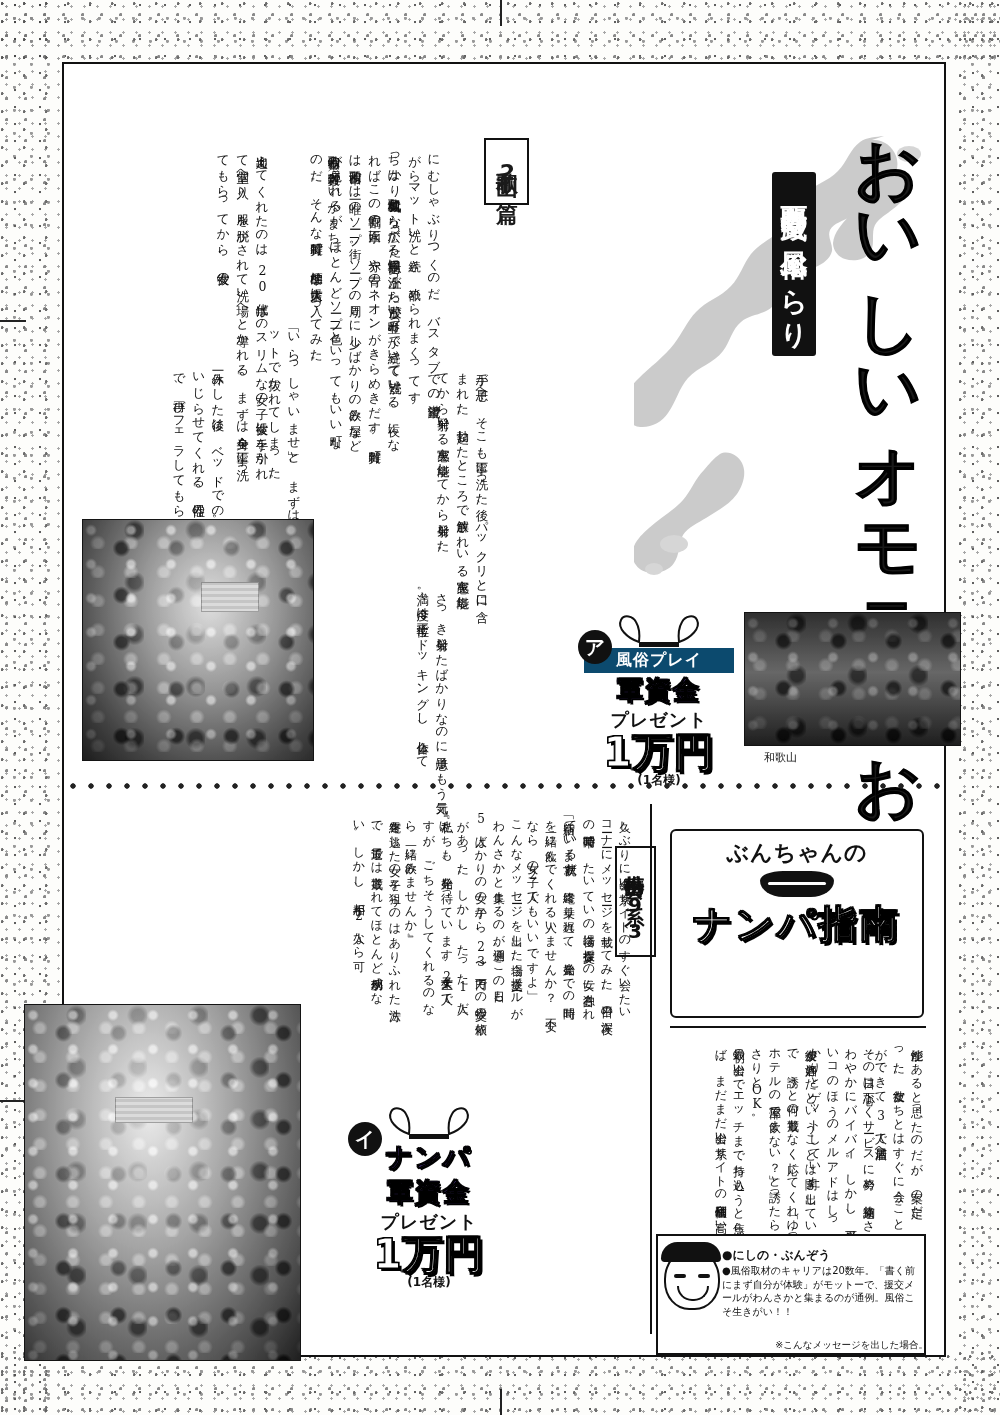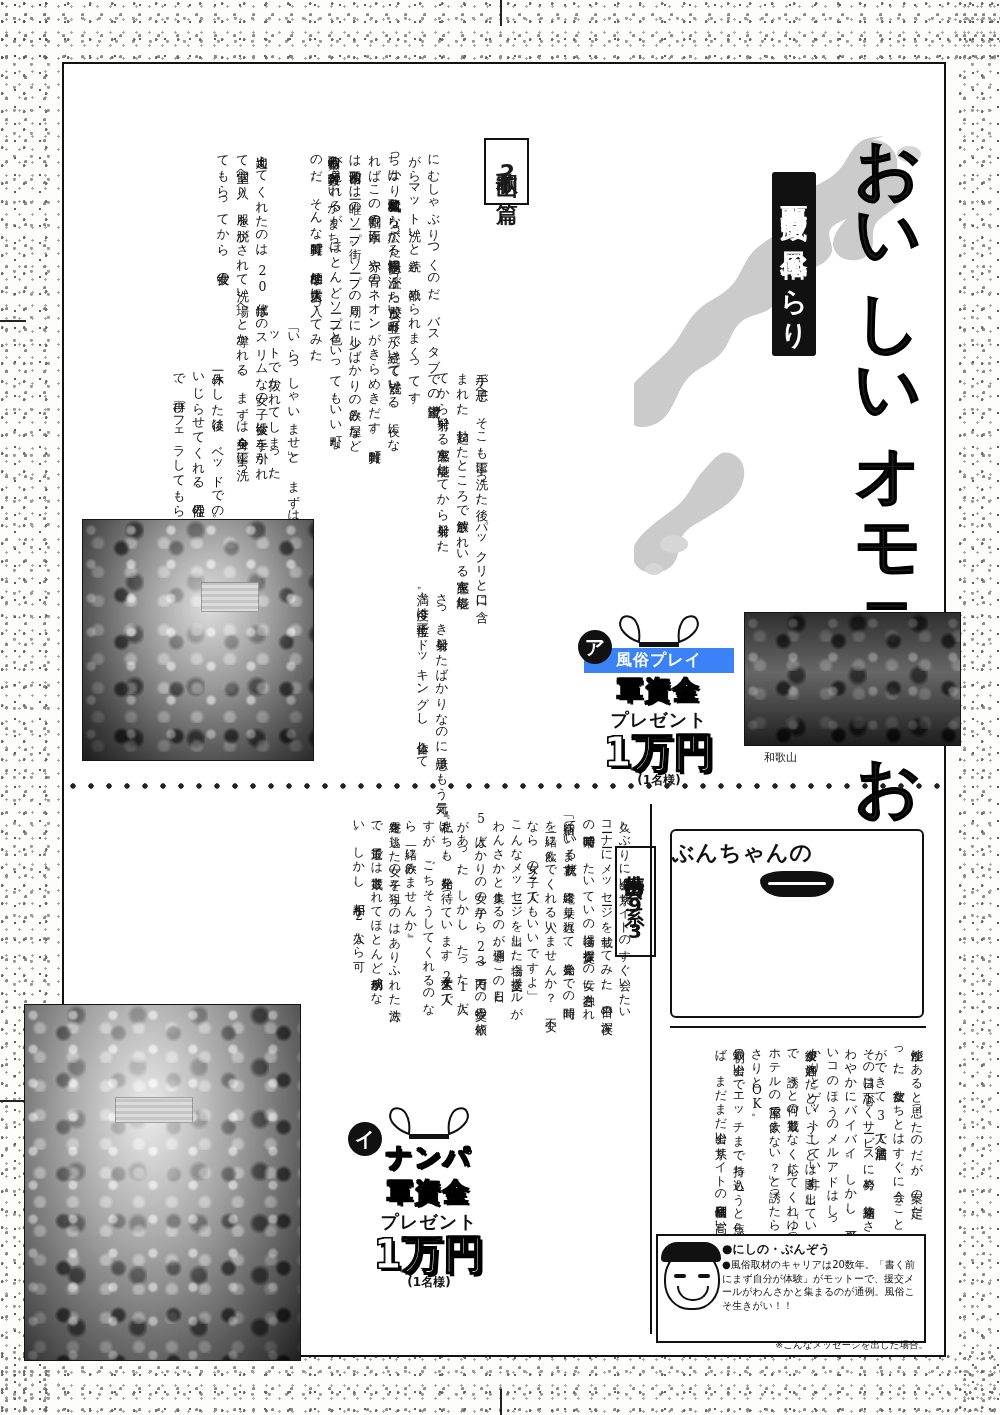--- a/index.html
+++ b/index.html
@@ -137,36 +137,36 @@
     font-family:"DejaVu Sans","Liberation Sans",sans-serif;
   }
   .badge .ribbon{
     width:150px;height:36px;position:relative;margin:0 auto;
   }
   .badge .mark{
     position:absolute;left:-6px;top:18px;width:34px;height:34px;border-radius:50%;
     background:#111;color:#fff;font-size:20px;font-weight:bold;
     display:flex;align-items:center;justify-content:center;
   }
-  .badge .l1{background:#3b82f6;color:#fff;font-size:16px;font-weight:bold;padding:2px 0;letter-spacing:1px;}
+  .badge .l1{background:#0c4a6e;color:#fff;font-size:16px;font-weight:bold;padding:2px 0;letter-spacing:1px;}
   .badge .l2{font-size:26px;font-weight:bold;letter-spacing:2px;
-    -webkit-text-stroke:1px #000;color:#404040;text-shadow:
+    -webkit-text-stroke:1px #000;color:#8b5cf6;text-shadow:
       2px 2px 0 #000,-1px -1px 0 #000,1px -1px 0 #000,-1px 1px 0 #000;}
   .badge .l3{font-size:18px;font-weight:bold;letter-spacing:1px;}
   .badge .amount{
     font-size:40px;font-weight:bold;letter-spacing:1px;line-height:1;
     -webkit-text-stroke:1.2px #000;color:#fff;
     text-shadow:3px 3px 0 #000,-1px -1px 0 #000,1px -1px 0 #000,-1px 1px 0 #000;
   }
   .badge .qty{font-size:12px;font-weight:bold;}
 
   
   #sex-logo{
     position:absolute;right:20px;top:765px;width:250px;height:185px;
-    border:2px solid #111;border-radius:6px;
+    border:2px solid #111;border-radius:6px;text-align:center;
     font-family:"DejaVu Sans","Liberation Sans",sans-serif;
     background:#fff;overflow:hidden;
   }
   #sex-logo .ln1{font-size:22px;font-weight:bold;margin-top:7px;letter-spacing:1px;}
   #sex-logo .ln2{font-size:30px;font-weight:bold;letter-spacing:2px;}
   #sex-logo .lips{
     width:74px;height:26px;margin:3px auto 0;border-radius:50%/60% 60% 100% 100%;
     background:#111;position:relative;
   }
   #sex-logo .lips:after{content:"";position:absolute;left:8px;top:11px;width:58px;height:3px;background:#fff;border-radius:2px;}
@@ -179,21 +179,21 @@
     position:absolute;right:288px;top:782px;
     writing-mode:vertical-rl;text-orientation:upright;
     font-family:"DejaVu Sans","Liberation Sans",sans-serif;
     font-size:20px;font-weight:bold;border:2px solid #111;padding:10px 5px;
     letter-spacing:2px;
   }
 
   
   #bio-box{
     position:absolute;right:18px;top:1170px;width:254px;height:95px;
-    border:2px solid #111;background:#fff;padding:5px 6px;
+    border:2px solid #111;background:#fff;padding:11px 6px;
     font-family:"DejaVu Sans","Liberation Sans",sans-serif;
   }
   #bio-name{font-size:12px;font-weight:bold;margin-left:58px;}
   #bio-text{font-size:10px;line-height:1.35;margin-left:58px;}
   .bio-face{
     position:absolute;left:6px;top:12px;width:52px;height:58px;
     border-radius:50% 50% 45% 45%;background:#fff;border:2px solid #111;
   }
   .bio-face .cap{
     position:absolute;left:-5px;top:-8px;width:60px;height:20px;
@@ -274,20 +274,21 @@
       <div class="l3">プレゼント</div>
       <div class="amount">1万円</div>
       <div class="qty">(1名様)</div>
     </div>
 
     <div class="divider-dots" style="top:716px;"></div>
 
     <div id="sex-logo">
       <div class="ln1">ぶんちゃんの</div>
       <div class="lips"></div>
+      <div class="ln3">ナンパ指南</div>
     </div>
 
     <div id="mobile-label">携帯出会い系93</div>
 
     <div style="position:absolute;right:18px;top:962px;width:256px;height:2px;background:#111;"></div>
     <div style="position:absolute;right:292px;top:740px;width:2px;height:530px;background:#111;"></div>
 
     <div class="vcol small" style="right:310px;top:748px;height:210px;">久しぶりに出会い系サイトのすぐ会いたいコーナーにメッセージを載せてみた。平日の深夜の時間帯で、たいていの場合は援交探しの女に独占されている状況だ。</div>
     <div class="vcol small" style="right:366px;top:748px;height:200px;">「新宿にいます。終電に乗り遅れて、始発までの時間を一緒に飲んでくれる人いませんか？　不安なら、女の子2人でもいいですよ」</div>
     <div class="vcol small" style="right:418px;top:748px;height:210px;">こんなメッセージを出した場合、援交メールがわんさかと集まるのが通例。この日も、5人ばかりの女の子から、2〜3万円での援交の依頼があった。しかし、たった1人だけ、</div>

